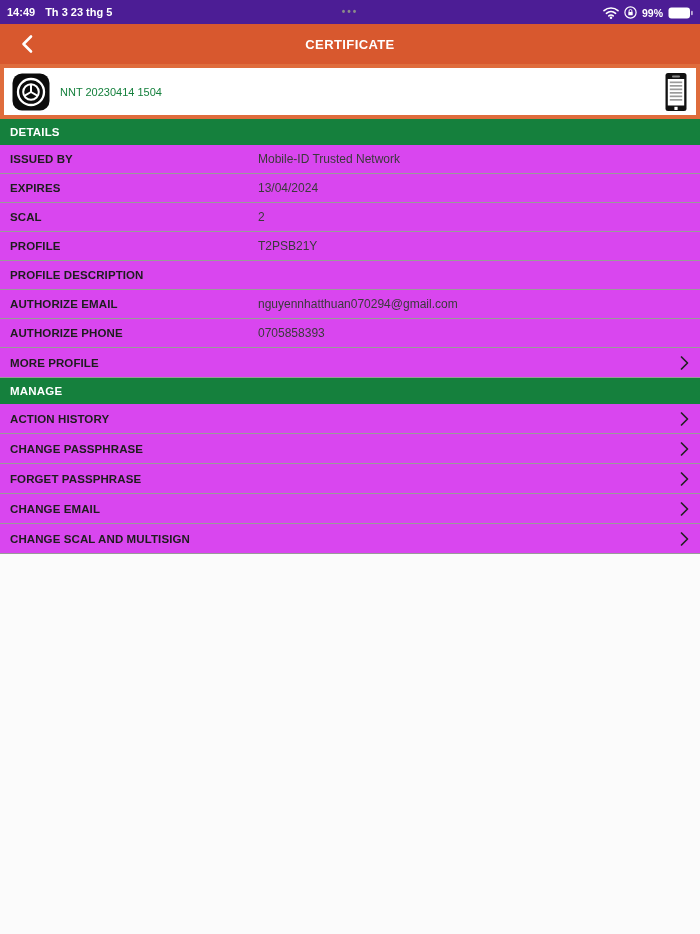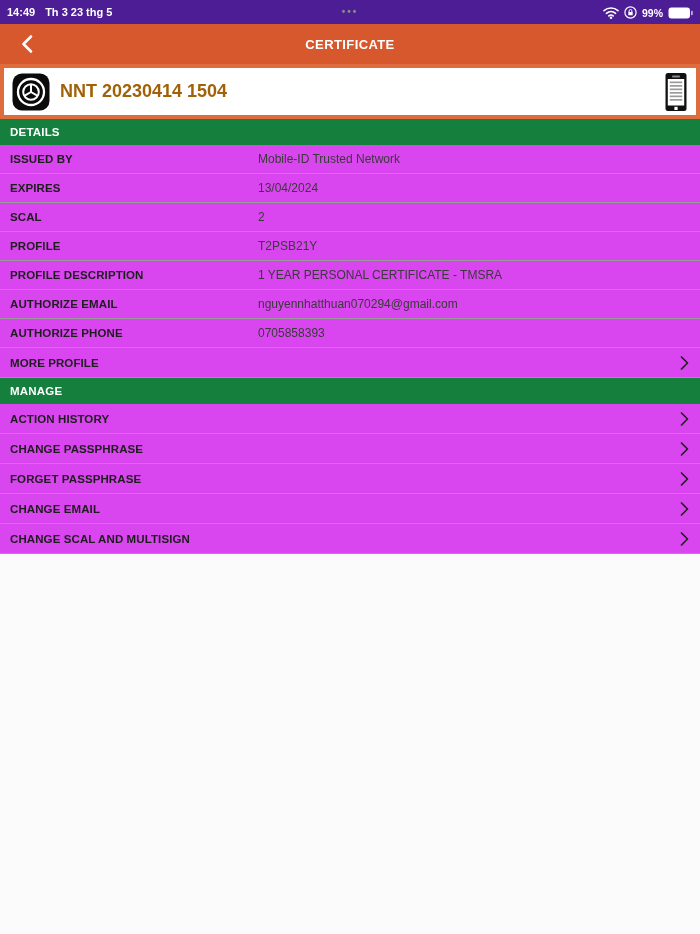--- a/index.html
+++ b/index.html
@@ -36,21 +36,21 @@
     display:flex; align-items:center; justify-content:center;
     background:transparent; border:none; cursor:pointer;
   }
   
   .card-frame { background:#df6c3c; padding:4px; }
   .card {
     background:#fff; height:47px;
     display:flex; align-items:center; padding:0 8px;
   }
   .app-icon { margin-right:10px; display:flex; }
-  .card-title { font-weight:bold; font-size:18px; color:#a16207; }
+  .card-title { font-weight:normal; font-size:11px; color:#15803d; }
   .device-icon { margin-left:auto; display:flex; }
   
   .section-bar {
     height:26px; background:#15803d;
     display:flex; align-items:center; padding-left:10px;
   }
   .section-bar span { color:#fff; font-weight:bold; font-size:11.5px; letter-spacing:.2px; }
   
   .row {
     background:#d946ef; border-bottom:1px solid #9a9a9a;
@@ -159,21 +159,20 @@
 <div class="row detail">
   <span class="row-label">SCAL</span>
   <span class="row-value">2</span>
 </div>
 <div class="row detail">
   <span class="row-label">PROFILE</span>
   <span class="row-value">T2PSB21Y</span>
 </div>
 <div class="row detail">
   <span class="row-label">PROFILE DESCRIPTION</span>
-  <span class="row-value">1 YEAR PERSONAL CERTIFICATE - TMSRA</span>
 </div>
 <div class="row detail">
   <span class="row-label">AUTHORIZE EMAIL</span>
   <span class="row-value">nguyennhatthuan070294@gmail.com</span>
 </div>
 <div class="row detail">
   <span class="row-label">AUTHORIZE PHONE</span>
   <span class="row-value">0705858393</span>
 </div>
 

